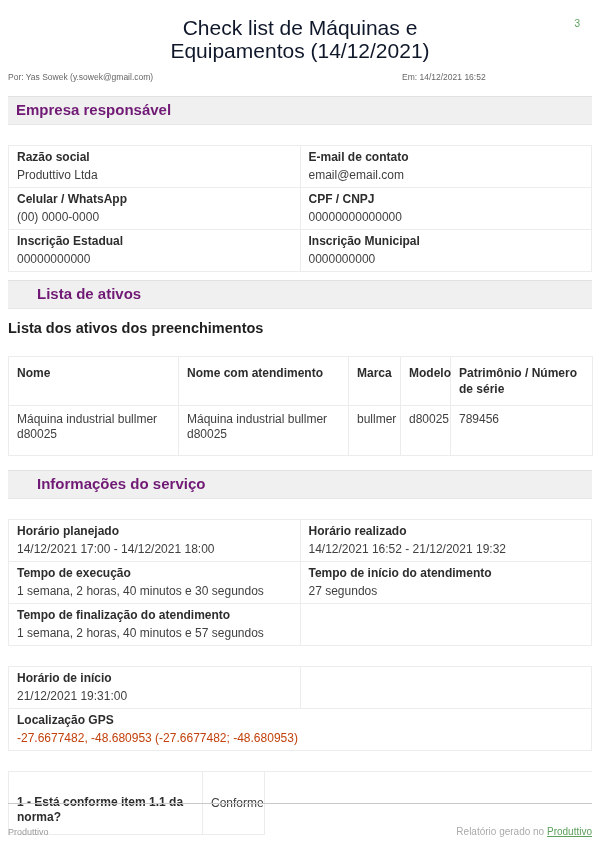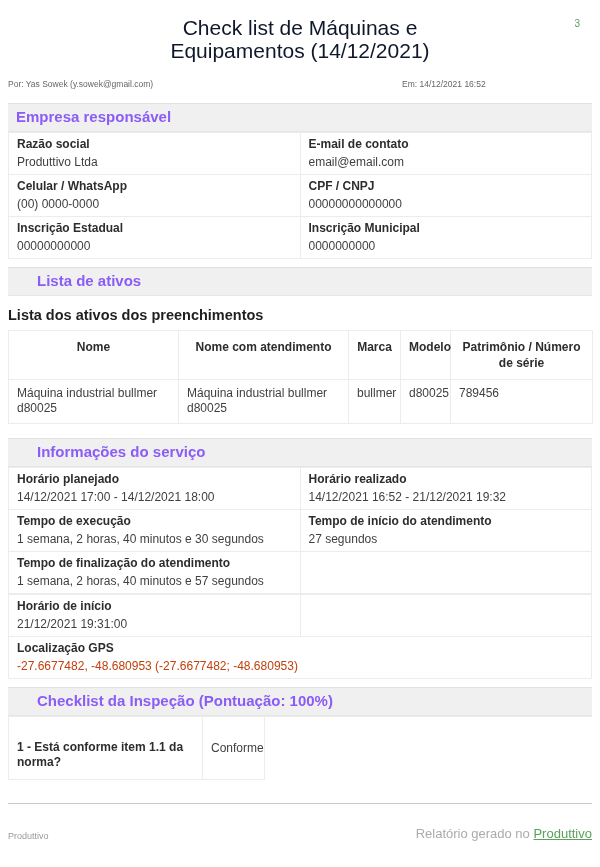--- a/index.html
+++ b/index.html
@@ -20,78 +20,78 @@
   }
   .doc-title {
     margin: 16px auto 0;
     max-width: 330px;
     text-align: center;
     font-size: 21px; line-height: 23px;
     color: #0f172a;
   }
   .byline {
     position: relative;
-    margin-top: 17px;
+    margin-top: 10px;
     height: 11px;
     font-size: 8.5px; color: #666;
   }
   .byline .by-left { position: absolute; left: 0; top: 0; }
   .byline .by-right { position: absolute; left: 394px; top: 0; }
 
   .sec-bar {
     margin-top: 13px;
     background: #f0f0f0;
     border-top: 1px solid #e1e1e1;
     border-bottom: 1px solid #e6e6e6;
     padding: 4px 8px 5px;
     font-weight: bold; font-size: 15px; line-height: 18px;
-    color: #8b5cf6;
+    color: #701a75;
   }
   .sec-bar.tight { margin-top: 8px; padding-left: 29px; }
 
-  table { border-collapse: collapse; width: 100%; table-layout: fixed; }
+  table { border-collapse: collapse; width: 100%; table-layout: fixed; margin-top: 20px; }
   td {
     border: 1px solid #ececec;
     padding: 4px 8px;
     vertical-align: top;
     font-size: 12px; line-height: 15px;
   }
   .kv .lbl { font-weight: bold; color: #2d2d2d; }
   .kv .val { margin-top: 3px; color: #3f3f3f; }
   .kv .val.link { color: #c2410c; text-decoration: none; display: inline-block; }
 
   .assets th {
     border: 1px solid #ececec;
     padding: 8px 8px;
-    text-align: center; vertical-align: top;
+    text-align: left; vertical-align: top;
     font-size: 12px; line-height: 16px; font-weight: bold; color: #2d2d2d;
   }
-  .assets td.data { padding: 6px 8px 7px; color: #3f3f3f; }
+  .assets td.data { padding: 6px 8px 13px; color: #3f3f3f; }
   .assets { margin-bottom: 14px; }
 
   .subheading {
     margin: 11px 0 7px;
     font-weight: bold; font-size: 14.5px; color: #1f1f1f;
   }
 
   .check-table td.question { font-weight: bold; color: #2d2d2d; padding: 23px 8px 9px; }
   .check-table td.answer { vertical-align: middle; color: #3f3f3f; }
   .check-table td.spacer { border: none; border-top: 1px solid #ececec; }
 
   .footer {
     position: absolute; left: 8px; right: 8px; top: 803px;
   }
   .footer .rule { border-top: 1px solid #c9c9c9; height: 0; }
   .footer .row {
     margin-top: 22px;
-    display: flex; justify-content: space-between; align-items: flex-end;
+    display: flex; justify-content: space-between; align-items: center;
     font-size: 9px;
   }
   .footer .brand { color: #9a9a9a; }
-  .footer .gen { color: #ababab; font-size: 13px; }
+  .footer .gen { color: #ababab; font-size: 10px; }
   .footer .gen a { color: #5ba05b; text-decoration: underline; }
 </style>
 </head>
 <body>
 
 <div class="page-number">3</div>
 
 <div class="content">
 
   <div class="doc-title">Check list de Máquinas e Equipamentos (14/12/2021)</div>
@@ -210,21 +210,20 @@
     </tr>
     <tr>
       <td colspan="2">
         <div class="lbl">Localização GPS</div>
         <a href="#" class="val link">-27.6677482, -48.680953 (-27.6677482; -48.680953)</a>
       </td>
     </tr>
   </tbody>
     </table>
 
-  <div class="sec-bar tight">Checklist da Inspeção (Pontuação: 100%)</div>
   <table class="check-table">
     <colgroup>
       <col style="width:194px">
         <col style="width:62px">
         <col>
     </colgroup>
     <tbody>
         <tr>
       <td class="question">1 - Está conforme item 1.1 da norma?</td>
       <td class="answer">Conforme</td>

